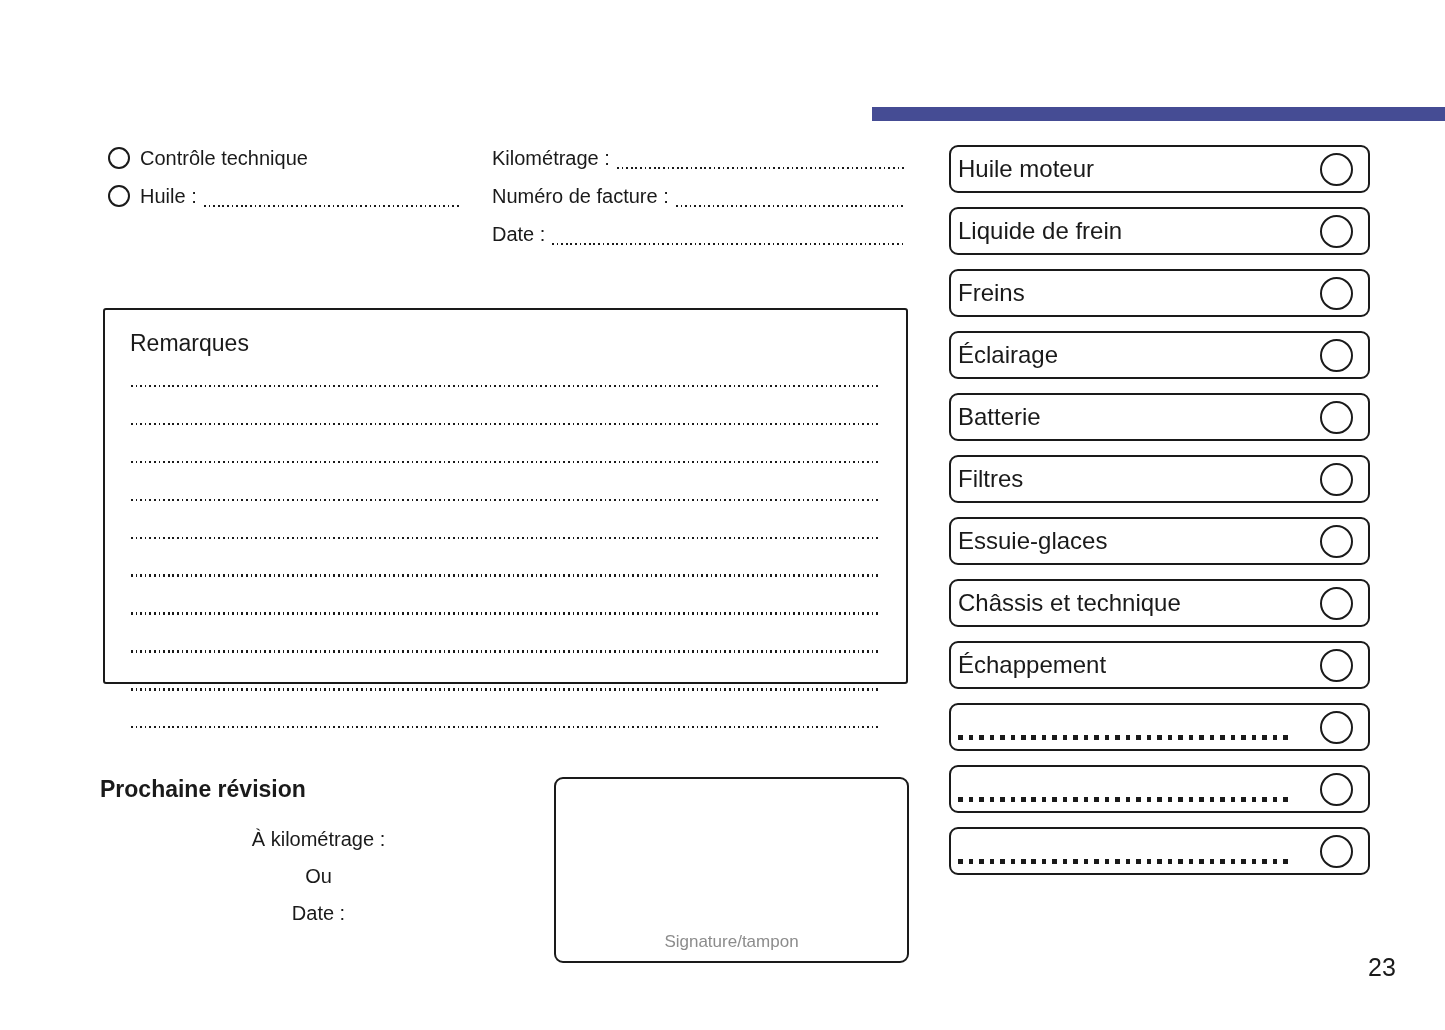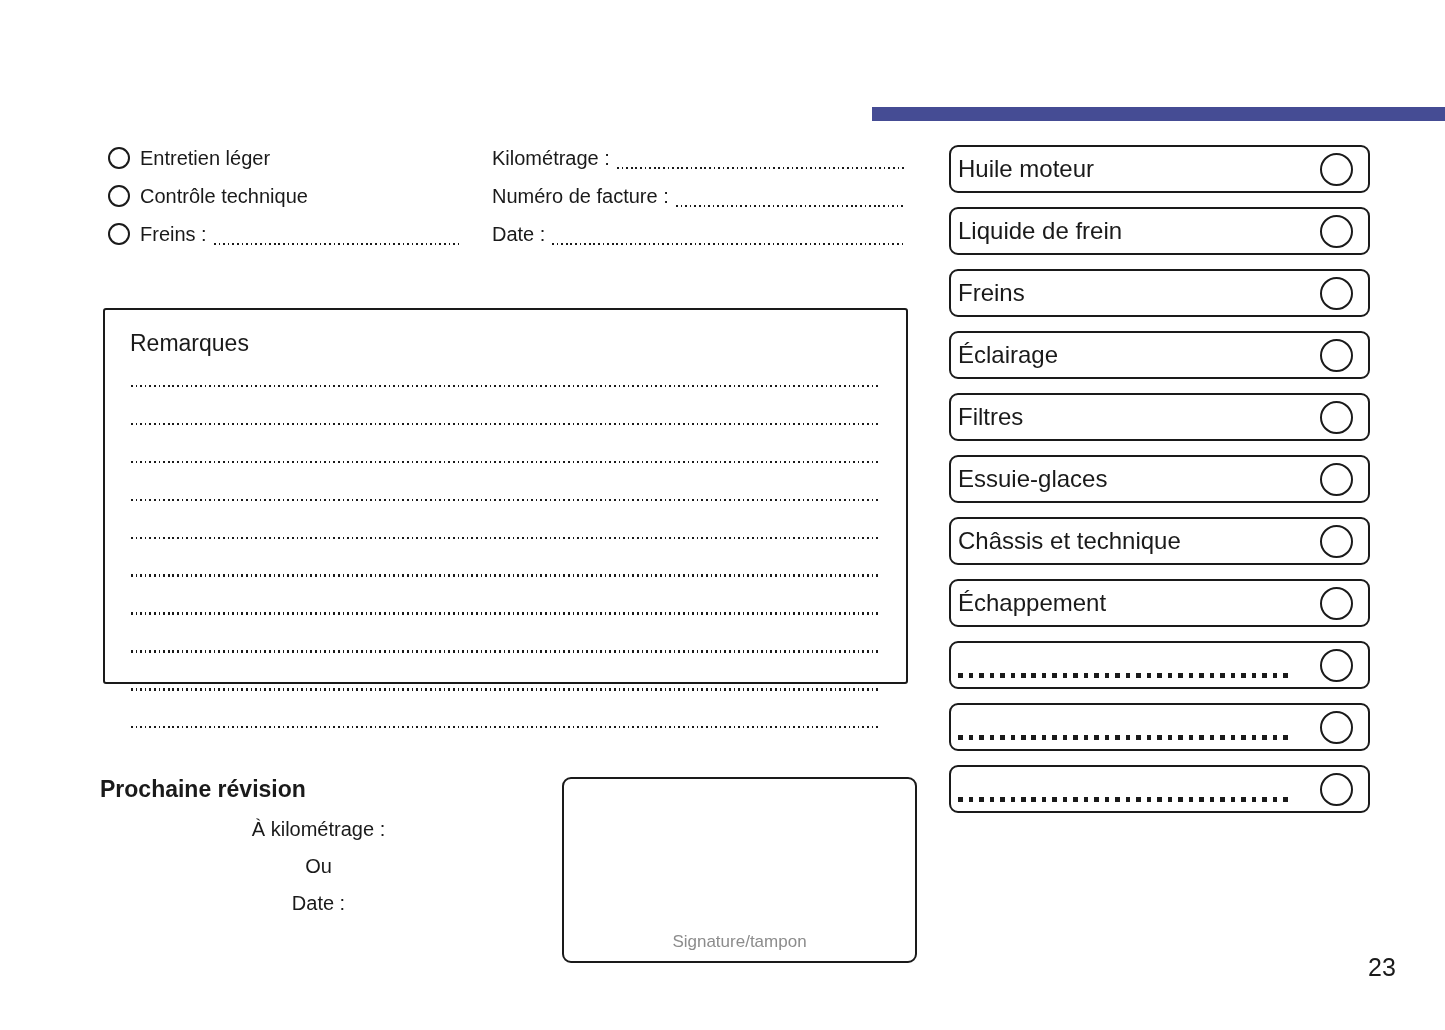--- a/index.html
+++ b/index.html
@@ -35,28 +35,28 @@
   
   .remarks-box {
     position:absolute; left:103px; top:308px; width:805px; height:376px;
     border:2px solid var(--ink); border-radius:3px; background:#fff;
   }
   .remarks-title { font-size:23px; margin:20px 0 0 25px; }
   .remark-lines { margin:28px 26px 0 26px; display:flex; flex-direction:column; gap:35.5px; }
 
   
   .next-service { position:absolute; left:100px; top:776px; width:437px; }
-  .next-title { font-size:23px; font-weight:bold; margin-bottom:15px; }
+  .next-title { font-size:23px; font-weight:bold; margin-bottom:25px; }
   .next-row { display:flex; align-items:center; height:37px;flex-direction:column; }
   .next-label { font-size:20px; white-space:nowrap; }
 
   
   .signature-box {
     position:absolute; left:554px; top:777px; width:355px; height:186px;
-    border:2px solid var(--ink); border-radius:9px; background:#fff;margin-left:8px;
+    border:2px solid var(--ink); border-radius:9px; background:#fff;
   }
   .signature-label {
     position:absolute; bottom:9px; left:0; width:100%; text-align:center;
     color:#8c8c8c; font-size:17px;
   }
 
   
   .checklist { position:absolute; left:949px; top:145px; width:421px; }
   .check-row {
     height:48px; border:2px solid var(--ink); border-radius:9px; background:#fff;
@@ -75,29 +75,25 @@
   .page-number { position:absolute; left:1368px; top:953px; font-size:25px; }
 </style>
 </head>
 <body>
 
 <div class="accent-bar" style="background: rgb(69, 76, 148);"></div>
 
 <div class="service-options" id="service-options">
     <div class="opt-row">
       <span class="radio"></span>
-      <span class="opt-label">Entretien léger</span>
-    </div>
-    <div class="opt-row">
-      <span class="radio"></span>
       <span class="opt-label">Contrôle technique</span>
     </div>
     <div class="opt-row">
       <span class="radio"></span>
-      <span class="opt-label">Freins :</span>
+      <span class="opt-label">Huile :</span>
       <span class="leader"></span>
     </div>
   </div>
 
 <div class="invoice-fields" id="invoice-fields">
     <div class="field-row">
       <span class="field-label">Kilométrage :</span>
       <span class="leader"></span>
     </div>
     <div class="field-row">
@@ -158,20 +154,24 @@
     </div>
     <div class="check-row">
       <span class="check-label">Freins</span>
       <span class="check-circle"></span>
     </div>
     <div class="check-row">
       <span class="check-label">Éclairage</span>
       <span class="check-circle"></span>
     </div>
     <div class="check-row">
+      <span class="check-label">Batterie</span>
+      <span class="check-circle"></span>
+    </div>
+    <div class="check-row">
       <span class="check-label">Filtres</span>
       <span class="check-circle"></span>
     </div>
     <div class="check-row">
       <span class="check-label">Essuie-glaces</span>
       <span class="check-circle"></span>
     </div>
     <div class="check-row">
       <span class="check-label">Châssis et technique</span>
       <span class="check-circle"></span>

